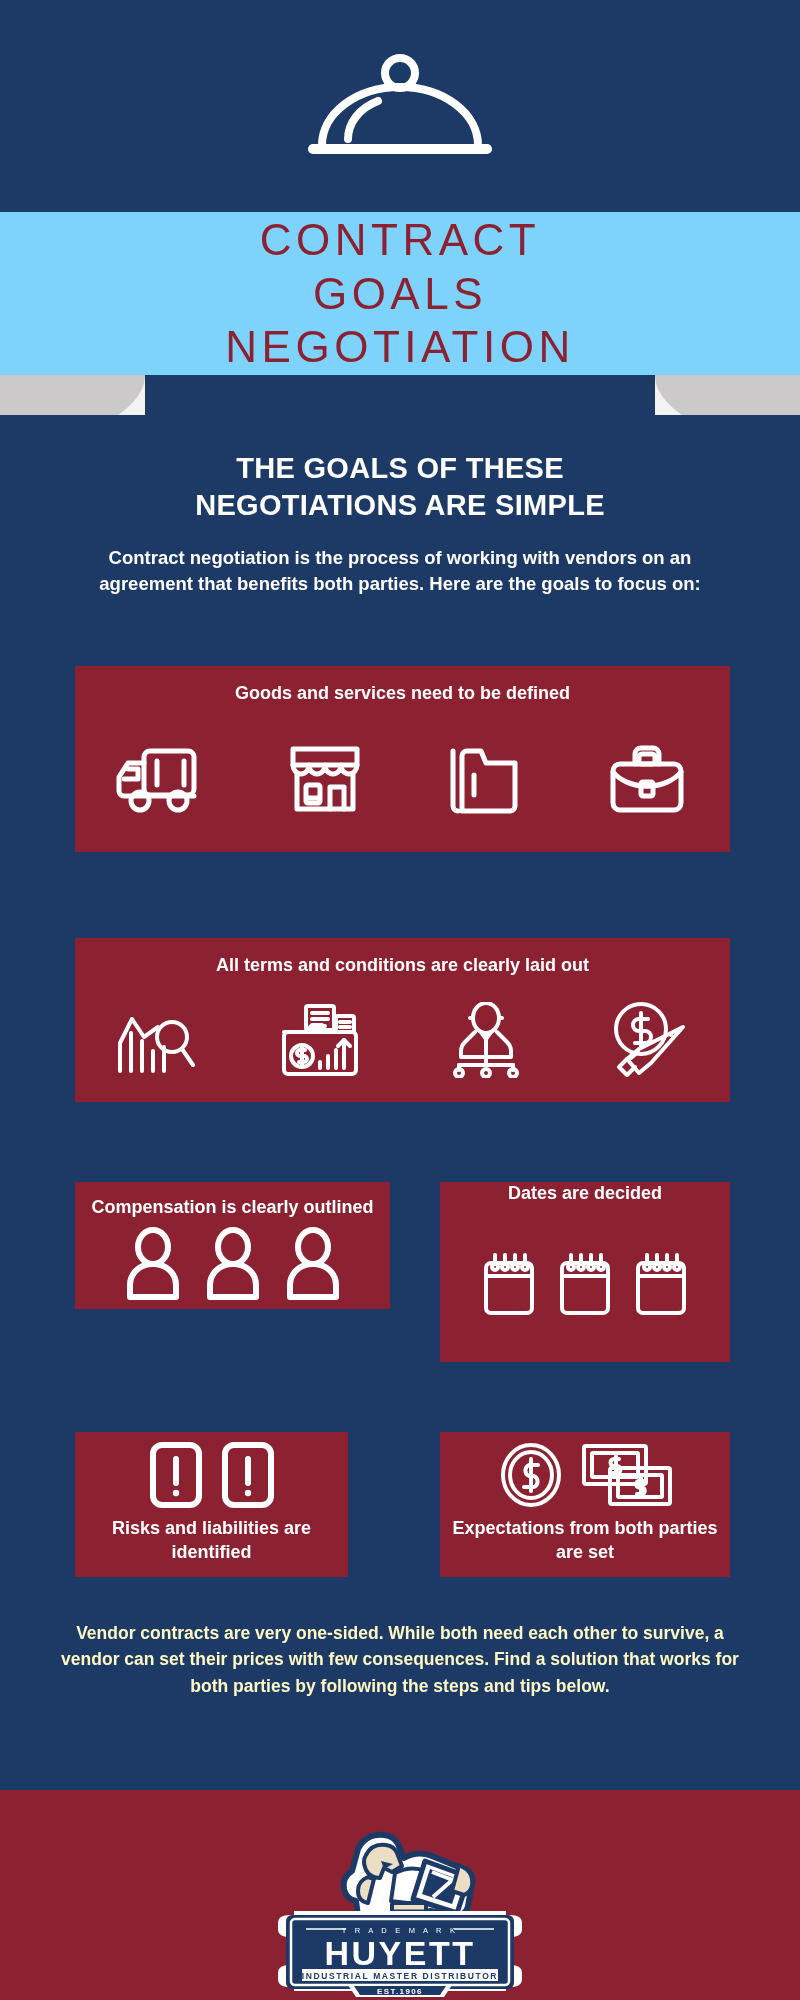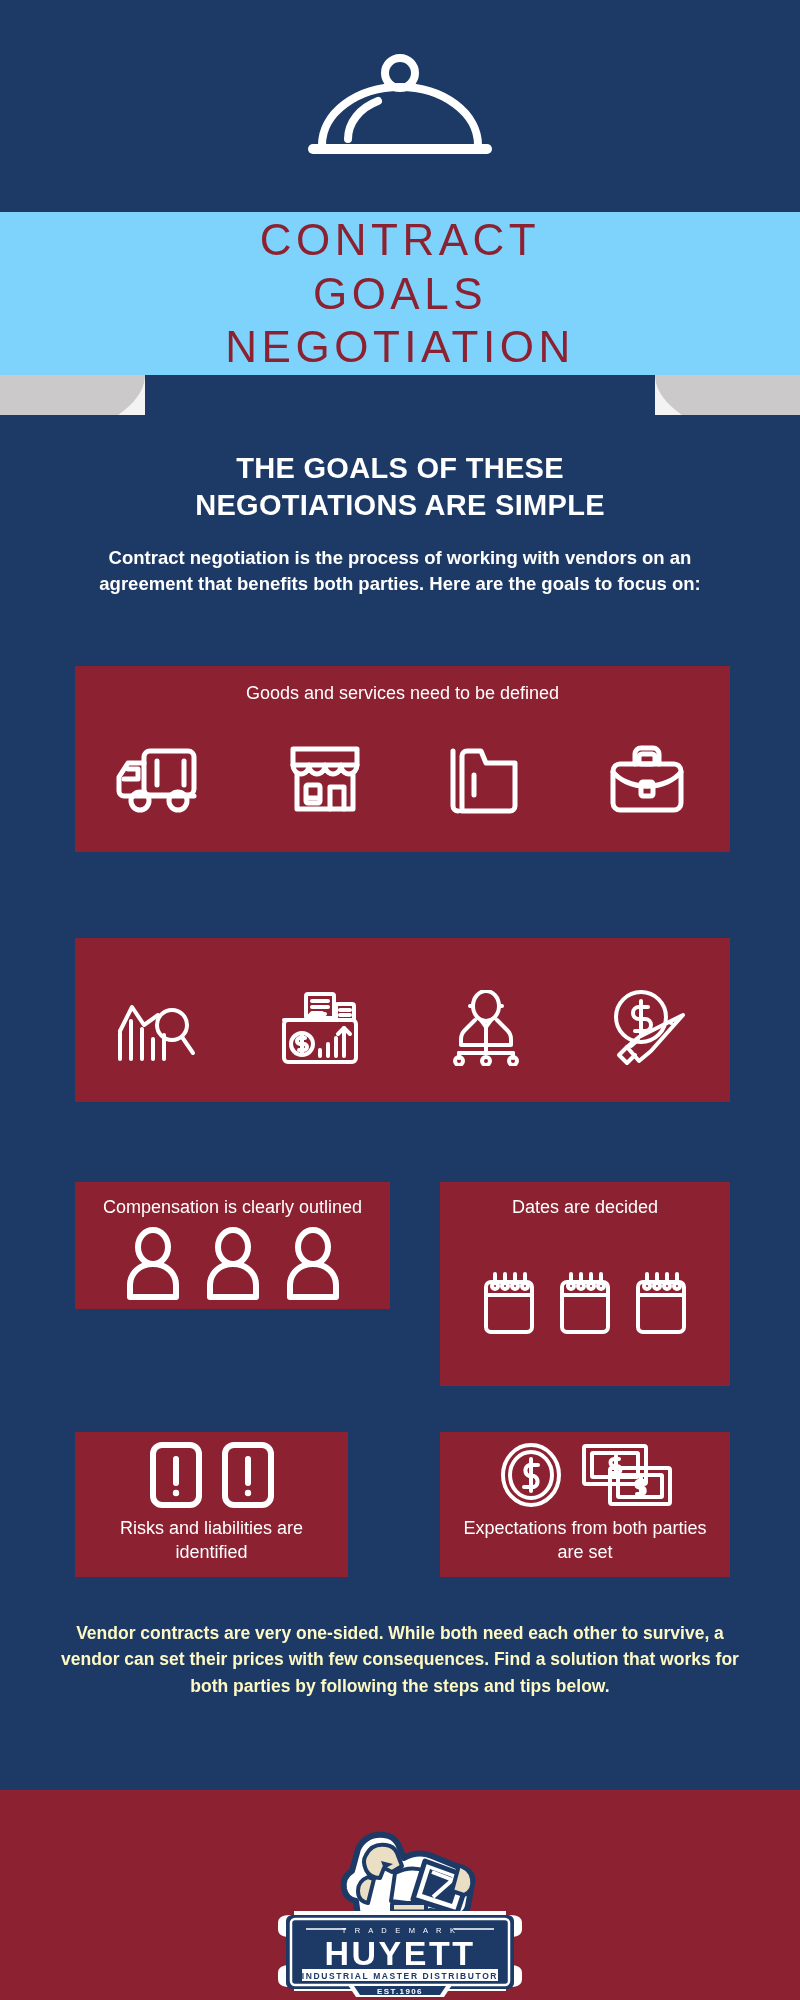--- a/index.html
+++ b/index.html
@@ -112,38 +112,38 @@
   .card {
     position: absolute;
     background: #8c2231;
     display: flex;
     flex-direction: column;
   }
   .card-title {
     color: #ffffff;
     text-align: center;
     font-size: 18px;
-    font-weight: 400;
+    font-weight: 700;
     line-height: 1.33;
     padding: 0 10px;
   }
   .icon-row {
     display: flex;
     align-items: center;
     justify-content: space-around;
     flex: 1;
     width: 100%;
   }
   .icon-row.tight { justify-content: center; gap: 14px; }
 
   
   #card-goods      { left: 75px;  top: 666px;  width: 655px; height: 186px; padding-top: 16px; }
   #card-terms      { left: 75px;  top: 938px;  width: 655px; height: 164px; padding-top: 16px; }
   #card-comp       { left: 75px;  top: 1182px; width: 315px; height: 127px; padding-top: 14px; }
-  #card-dates      { left: 440px; top: 1182px; width: 290px; height: 204px; padding-top: 14px; }
+  #card-dates      { left: 440px; top: 1182px; width: 290px; height: 180px; }
   #card-risks      { left: 75px;  top: 1432px; width: 273px; height: 145px; padding-bottom: 12px; }
   #card-expect     { left: 440px; top: 1432px; width: 290px; height: 145px; padding-bottom: 12px; }
 
   
   .outro {
     position: absolute;
     left: 55px; top: 1620px;
     width: 690px;
     text-align: center;
     color: #fef9c3;
@@ -235,20 +235,21 @@
           <path d="M32 22 V12 a6 6 0 0 1 6 -6 h12 a6 6 0 0 1 6 6 v10"></path>
           <rect x="36" y="12" width="16" height="10" rx="3"></rect>
           <path d="M10 30 a40 30 0 0 0 68 0"></path>
           <rect x="38" y="40" width="12" height="14" rx="2"></rect>
         </g>
       </svg>
     </div>
   </div>
 
   <div class="card" id="card-terms">
+    <div class="card-title">All terms and conditions are clearly laid out</div>
     <div class="icon-row">
       <svg width="84" height="74" viewBox="0 0 84 74">
         <g fill="none" stroke="#fff" stroke-width="4" stroke-linejoin="round" stroke-linecap="round">
           <line x1="6" y1="42" x2="6" y2="68"></line>
           <line x1="17" y1="30" x2="17" y2="68"></line>
           <line x1="28" y1="38" x2="28" y2="68"></line>
           <line x1="39" y1="48" x2="39" y2="68"></line>
           <line x1="50" y1="44" x2="50" y2="68"></line>
           <polyline points="6,40 18,16 30,34 44,24"></polyline>
           <circle cx="58" cy="34" r="15"></circle>

